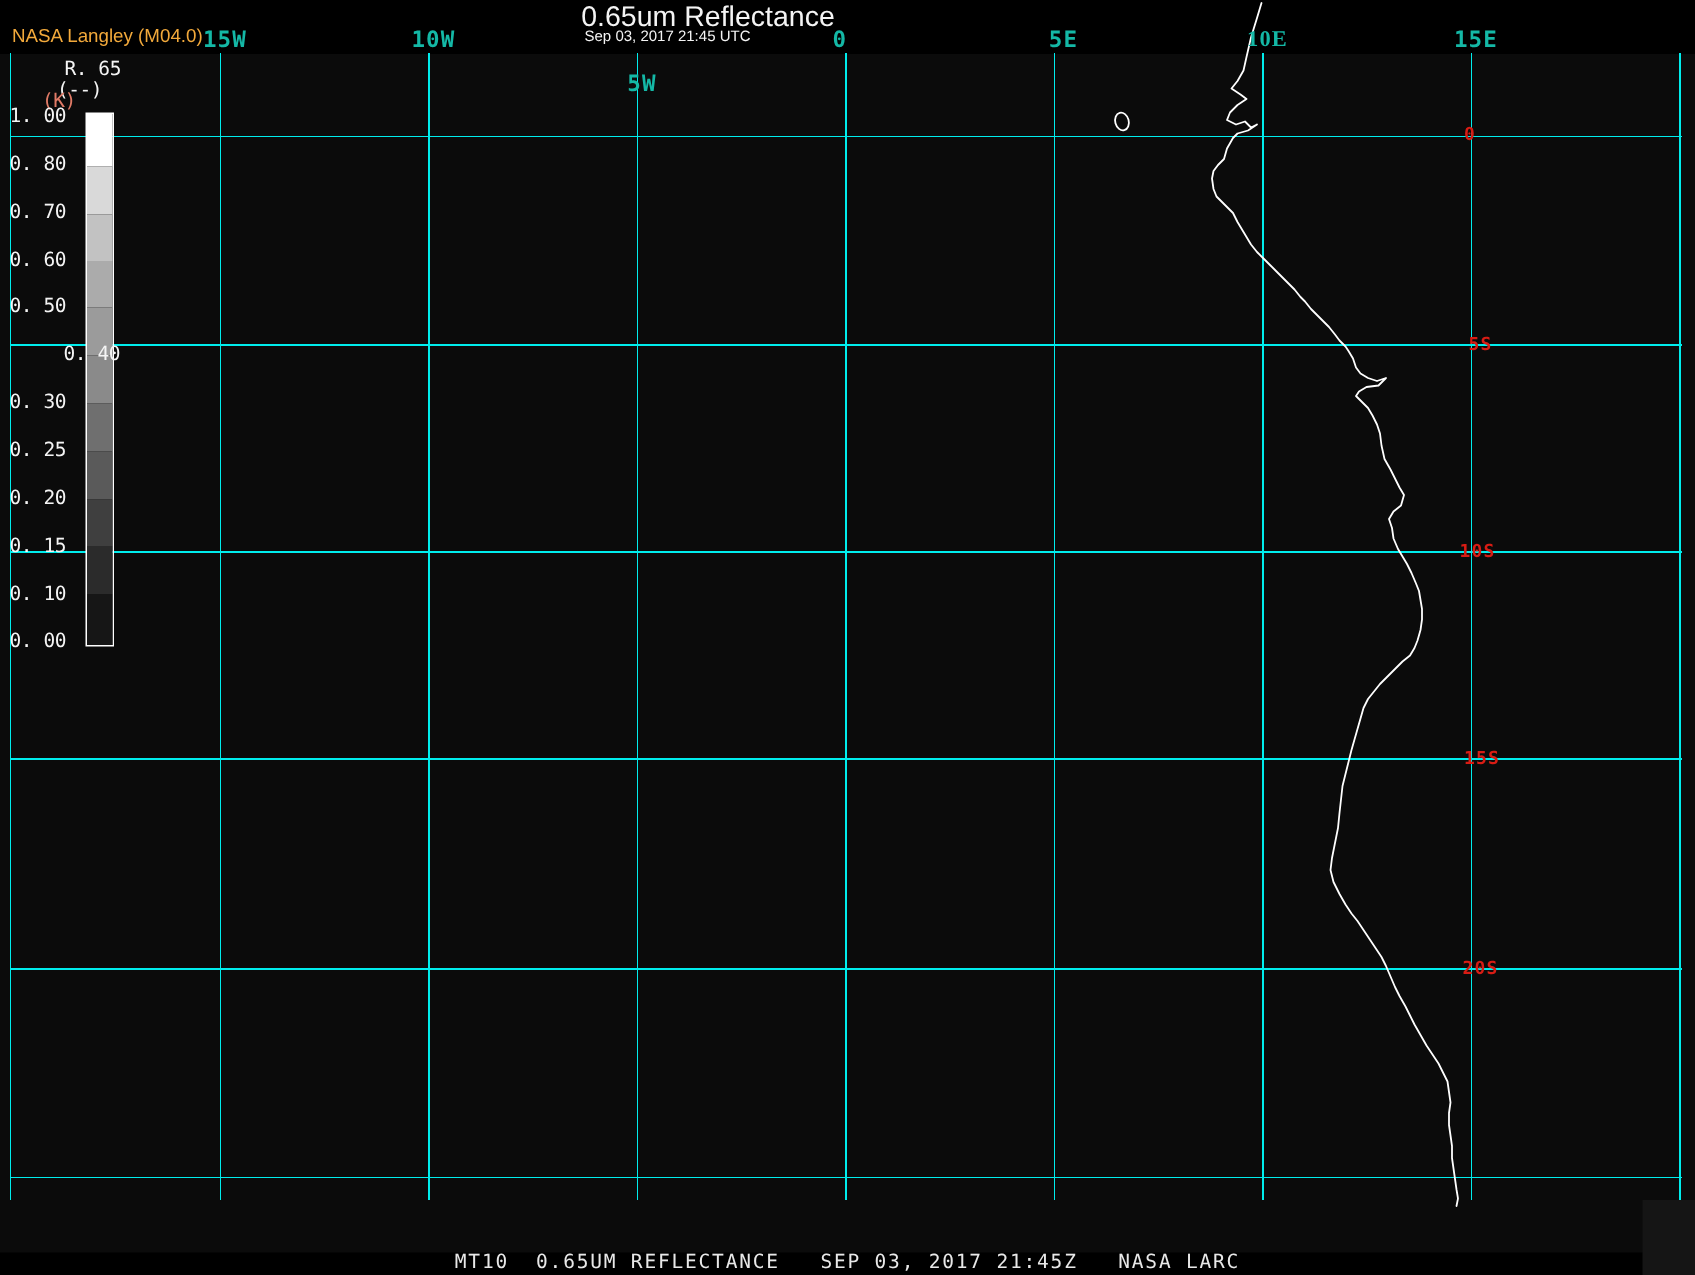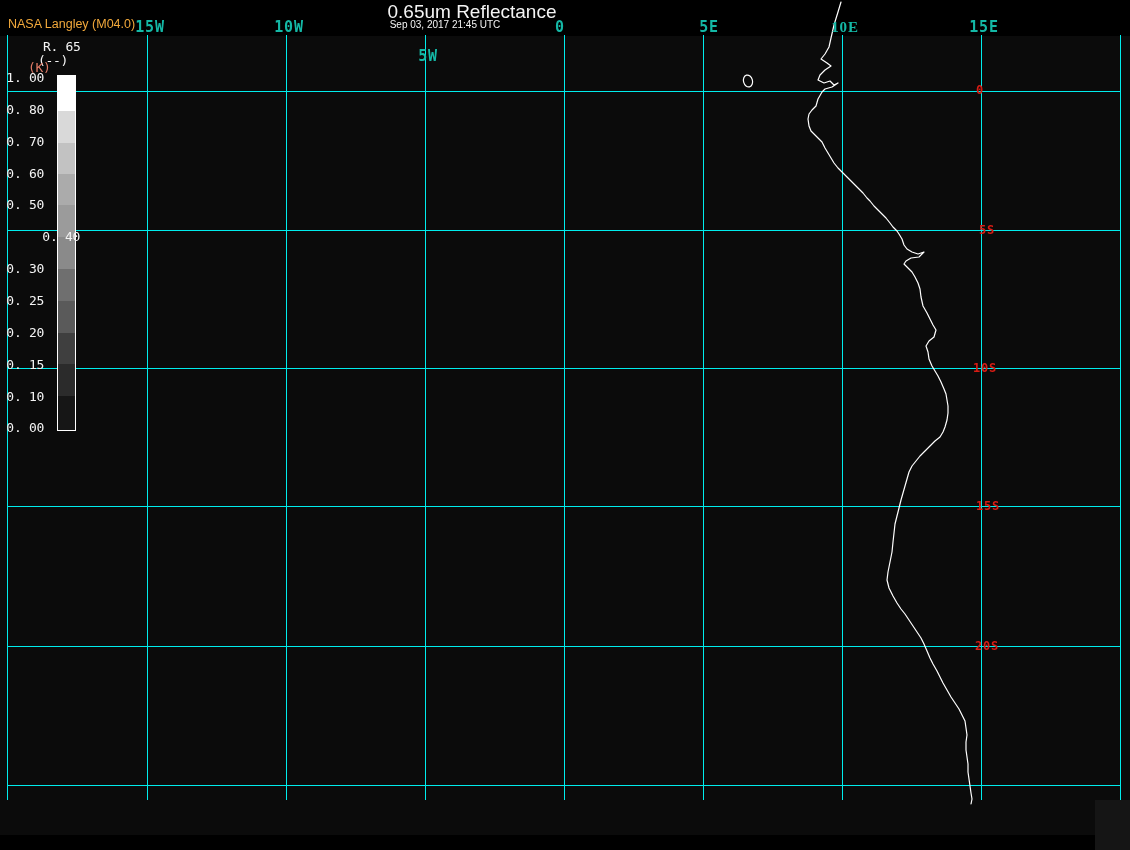--- a/index.html
+++ b/index.html
@@ -100,13 +100,14 @@
       <span class="abs cb-text cb-tick" style="top: 205px;">0. 50</span>
       <span class="abs cb-text cb-tick" style="top: 237px; padding-left: 36px;">0. 40</span>
       <span class="abs cb-text cb-tick" style="top: 269px;">0. 30</span>
       <span class="abs cb-text cb-tick" style="top: 301px;">0. 25</span>
       <span class="abs cb-text cb-tick" style="top: 333px;">0. 20</span>
       <span class="abs cb-text cb-tick" style="top: 365px;">0. 15</span>
       <span class="abs cb-text cb-tick" style="top: 397px;">0. 10</span>
       <span class="abs cb-text cb-tick" style="top: 428px;">0. 00</span>
     </div>
 
+  <div id="status-bar" class="abs">MT10  0.65UM REFLECTANCE   SEP 03, 2017 21:45Z   NASA LARC</div>
 </div>
 
 </body></html>

